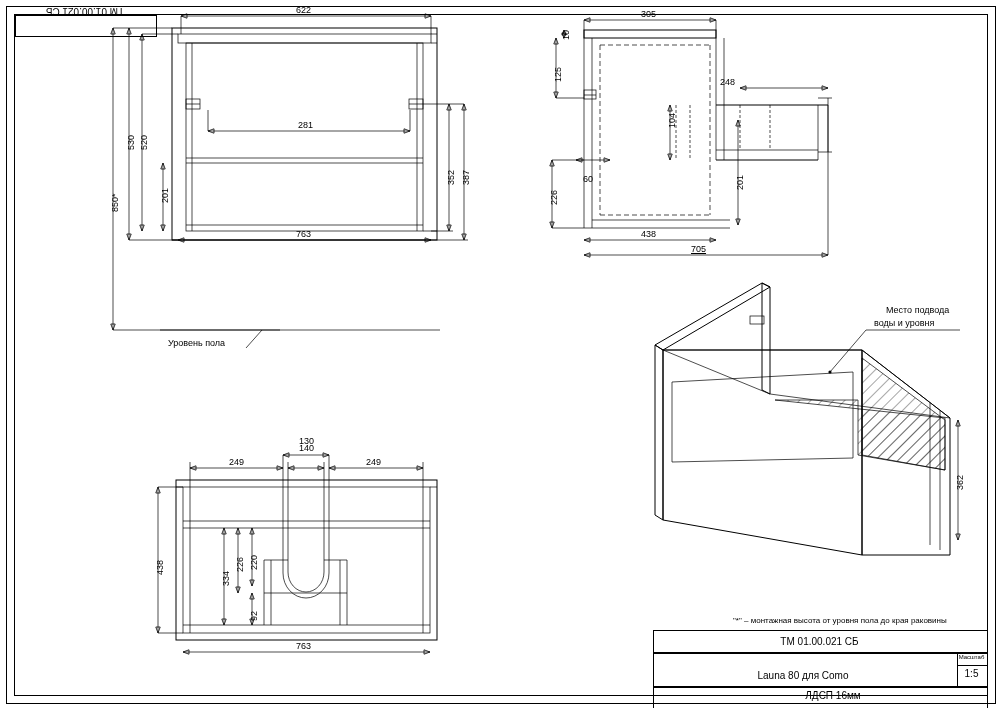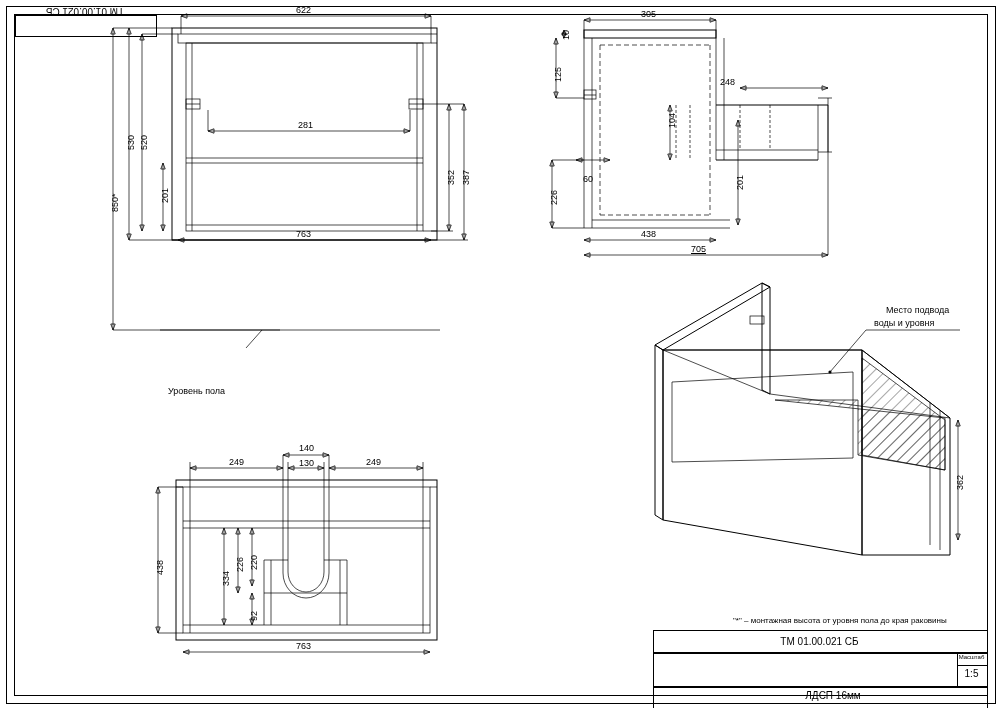--- a/index.html
+++ b/index.html
@@ -113,21 +113,21 @@
 
   <div class="txt" style="left:296px;top:5px;">622</div>
   <div class="txt" style="left:296px;top:229px;">763</div>
   <div class="txt" style="left:298px;top:120px;">281</div>
   <div class="txt vtxt" style="left:126px;top:150px;">530</div>
   <div class="txt vtxt" style="left:139px;top:150px;">520</div>
   <div class="txt vtxt" style="left:110px;top:212px;">850*</div>
   <div class="txt vtxt" style="left:160px;top:203px;">201</div>
   <div class="txt vtxt" style="left:446px;top:185px;">352</div>
   <div class="txt vtxt" style="left:461px;top:185px;">387</div>
-  <div class="txt" style="left:168px;top:338px;margin-top:48px;">Уровень пола</div>
+  <div class="txt" style="left:168px;top:338px;">Уровень пола</div>
 
   <svg width="1000" height="708">
 
     <rect class="obj" x="584" y="30" width="132" height="8"></rect>
     <line class="objthin" x1="584" y1="30" x2="584" y2="228"></line>
     <line class="objthin" x1="592" y1="38" x2="592" y2="228"></line>
     <line class="objthin" x1="584" y1="228" x2="730" y2="228"></line>
     <line class="objthin" x1="592" y1="220" x2="730" y2="220"></line>
     <line class="objthin" x1="716" y1="30" x2="716" y2="160"></line>
     <line class="objthin" x1="724" y1="38" x2="724" y2="160"></line>
@@ -268,21 +268,21 @@
     <path class="arrow" d="M252 593 l-2.2 6 h4.4 z" fill="#000"></path>
     <path class="arrow" d="M252 625 l-2.2 -6 h4.4 z" fill="#000"></path>
 
     <line class="dim" x1="183" y1="652" x2="430" y2="652"></line>
     <path class="arrow" d="M183 652 l6 -2.2 v4.4 z" fill="#000"></path>
     <path class="arrow" d="M430 652 l-6 -2.2 v4.4 z" fill="#000"></path>
   </svg>
 
   <div class="txt" style="left:229px;top:457px;">249</div>
   <div class="txt" style="left:299px;top:443px;">140</div>
-  <div class="txt" style="left:299px;top:458px;">130</div>
+  <div class="txt" style="left:299px;top:436px;">130</div>
   <div class="txt" style="left:366px;top:457px;">249</div>
   <div class="txt vtxt" style="left:155px;top:575px;">438</div>
   <div class="txt vtxt" style="left:221px;top:586px;">334</div>
   <div class="txt vtxt" style="left:235px;top:572px;">226</div>
   <div class="txt vtxt" style="left:249px;top:570px;">220</div>
   <div class="txt vtxt" style="left:249px;top:621px;">92</div>
   <div class="txt" style="left:296px;top:641px;">763</div>
 
   <svg width="1000" height="708">
     <defs>
@@ -326,17 +326,18 @@
   <div class="txt sm" style="left:733px;top:616px;">"*" – монтажная высота от уровня пола до края раковины</div>
 
   <div class="stampbox" style="left:653px;top:630px;width:333px;height:22px;"></div>
   <div class="txt md" style="left:653px;top:636px;width:333px;text-align:center;">ТМ 01.00.021 СБ</div>
 
   <div class="stampbox" style="left:653px;top:652px;width:333px;height:34px;"></div>
   <div class="stampbox" style="left:957px;top:652px;width:29px;height:34px;"></div>
   <div class="stampbox" style="left:957px;top:652px;width:29px;height:12px;"></div>
   <div class="txt" style="left:957px;top:654px;width:29px;text-align:center;font-size:6px;">Масштаб</div>
   <div class="txt md" style="left:957px;top:668px;width:29px;text-align:center;">1:5</div>
+  <div class="txt md" style="left:653px;top:670px;width:300px;text-align:center;">Launa 80 для Como</div>
 
   <div class="stampbox" style="left:653px;top:686px;width:333px;height:22px;border-bottom:none;"></div>
   <div class="txt md" style="left:653px;top:690px;width:360px;text-align:center;">ЛДСП 16мм</div>
 
 </div>
 
 </body></html>

